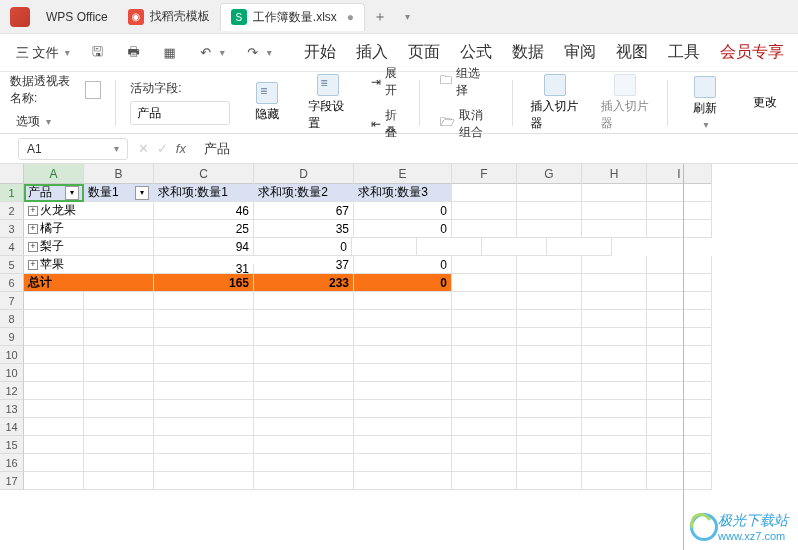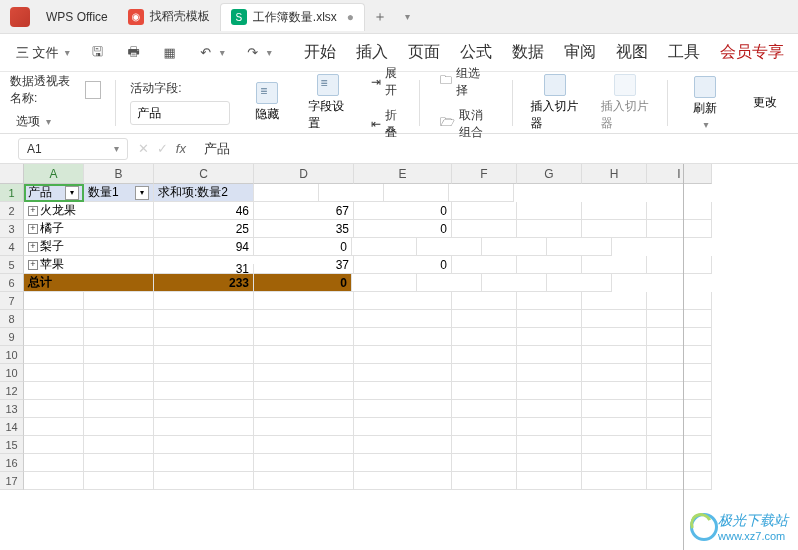--- a/index.html
+++ b/index.html
@@ -54,21 +54,21 @@
 .col-h { background: #f0f0f0; border-right: 1px solid #ddd; border-bottom: 1px solid #ccc; display: flex; align-items: center; justify-content: center; font-size: 12px; color: #555; }
 .col-h.sel { background: #d6e8d6; color: #2e7d32; }
 .row-headers { position: absolute; left: 0; top: 20px; width: 24px; }
 .row-h { height: 18px; background: #f0f0f0; border-bottom: 1px solid #ddd; border-right: 1px solid #ccc; display: flex; align-items: center; justify-content: center; font-size: 11px; color: #555; }
 .row-h.sel { background: #d6e8d6; color: #2e7d32; }
 
 .grid { position: absolute; left: 24px; top: 20px; }
 .g-row { display: flex; height: 18px; }
 .g-cell { border-right: 1px solid #e0e0e0; border-bottom: 1px solid #e0e0e0; font-size: 12px; padding: 0 4px; display: flex; align-items: center; overflow: hidden; }
 .pvt-hdr { background: #d9e1f2; font-weight: 500; }
-.pvt-total { background: #a16207; font-weight: 600; }
+.pvt-total { background: #f97316; font-weight: 600; }
 .num { justify-content: flex-end; }
 .plusbox { width: 10px; height: 10px; border: 1px solid #888; display: inline-flex; align-items: center; justify-content: center; font-size: 9px; line-height: 9px; margin-right: 2px; color: #333; }
 .filter-drop { width: 14px; height: 14px; border: 1px solid #999; background: #fff; display: inline-flex; align-items: center; justify-content: center; font-size: 8px; margin-left: auto; }
 .active-cell { position: absolute; border: 2px solid #4caf50; pointer-events: none; }
 .right-pane-border { position: absolute; top: 0; bottom: 0; width: 1px; background: #bbb; left: 683px; }
 
 
 .watermark { position: absolute; right: 10px; bottom: 8px; display: flex; align-items: center; opacity: 0.92; }
 .wm-logo { width: 28px; height: 28px; border-radius: 50%; border: 3px solid #4bb4e6; position: relative; }
 .wm-logo::after { content: ""; position: absolute; width: 16px; height: 16px; border: 3px solid #a4d65e; border-radius: 50%; left: -3px; top: -3px; border-right-color: transparent; border-bottom-color: transparent; transform: rotate(20deg); }
@@ -241,21 +241,23 @@
       <div class="row-h">13</div>
       <div class="row-h">14</div>
       <div class="row-h">15</div>
       <div class="row-h">16</div>
       <div class="row-h">17</div>
     </div>
   <div class="grid" id="grid">
       <div class="g-row">
         <div class="g-cell pvt-hdr" style="width: 60px;">产品<span class="filter-drop">▾</span></div>
         <div class="g-cell pvt-hdr" style="width: 70px;">数量1<span class="filter-drop">▾</span></div>
+        <div class="g-cell pvt-hdr" style="width: 100px;">求和项:数量1</div>
         <div class="g-cell pvt-hdr" style="width: 100px;">求和项:数量2</div>
+        <div class="g-cell pvt-hdr" style="width: 98px;">求和项:数量3</div>
         <div class="g-cell " style="width: 65px;"></div>
         <div class="g-cell " style="width: 65px;"></div>
         <div class="g-cell " style="width: 65px;"></div>
         <div class="g-cell " style="width: 65px;"></div>
       </div>
       <div class="g-row">
         <div class="g-cell " style="width: 130px;"><span class="plusbox">+</span>火龙果</div>
         <div class="g-cell num" style="width: 100px;">46</div>
         <div class="g-cell num" style="width: 100px; text-align: right;">67</div>
         <div class="g-cell num" style="width: 98px;">0</div>
@@ -288,20 +290,21 @@
         <div class="g-cell num" style="width: 100px; margin-top: 8px;">31</div>
         <div class="g-cell num" style="width: 100px;">37</div>
         <div class="g-cell num" style="width: 98px;">0</div>
         <div class="g-cell " style="width: 65px;"></div>
         <div class="g-cell " style="width: 65px;"></div>
         <div class="g-cell " style="width: 65px;"></div>
         <div class="g-cell " style="width: 65px;"></div>
       </div>
       <div class="g-row">
         <div class="g-cell pvt-total" style="width: 130px;">总计</div>
+        <div class="g-cell pvt-total num" style="width: 100px;">165</div>
         <div class="g-cell pvt-total num" style="width: 100px;">233</div>
         <div class="g-cell pvt-total num" style="width: 98px;">0</div>
         <div class="g-cell " style="width: 65px;"></div>
         <div class="g-cell " style="width: 65px;"></div>
         <div class="g-cell " style="width: 65px;"></div>
         <div class="g-cell " style="width: 65px;"></div>
       </div>
       <div class="g-row">
         <div class="g-cell " style="width: 60px;"></div>
         <div class="g-cell " style="width: 70px;"></div>

